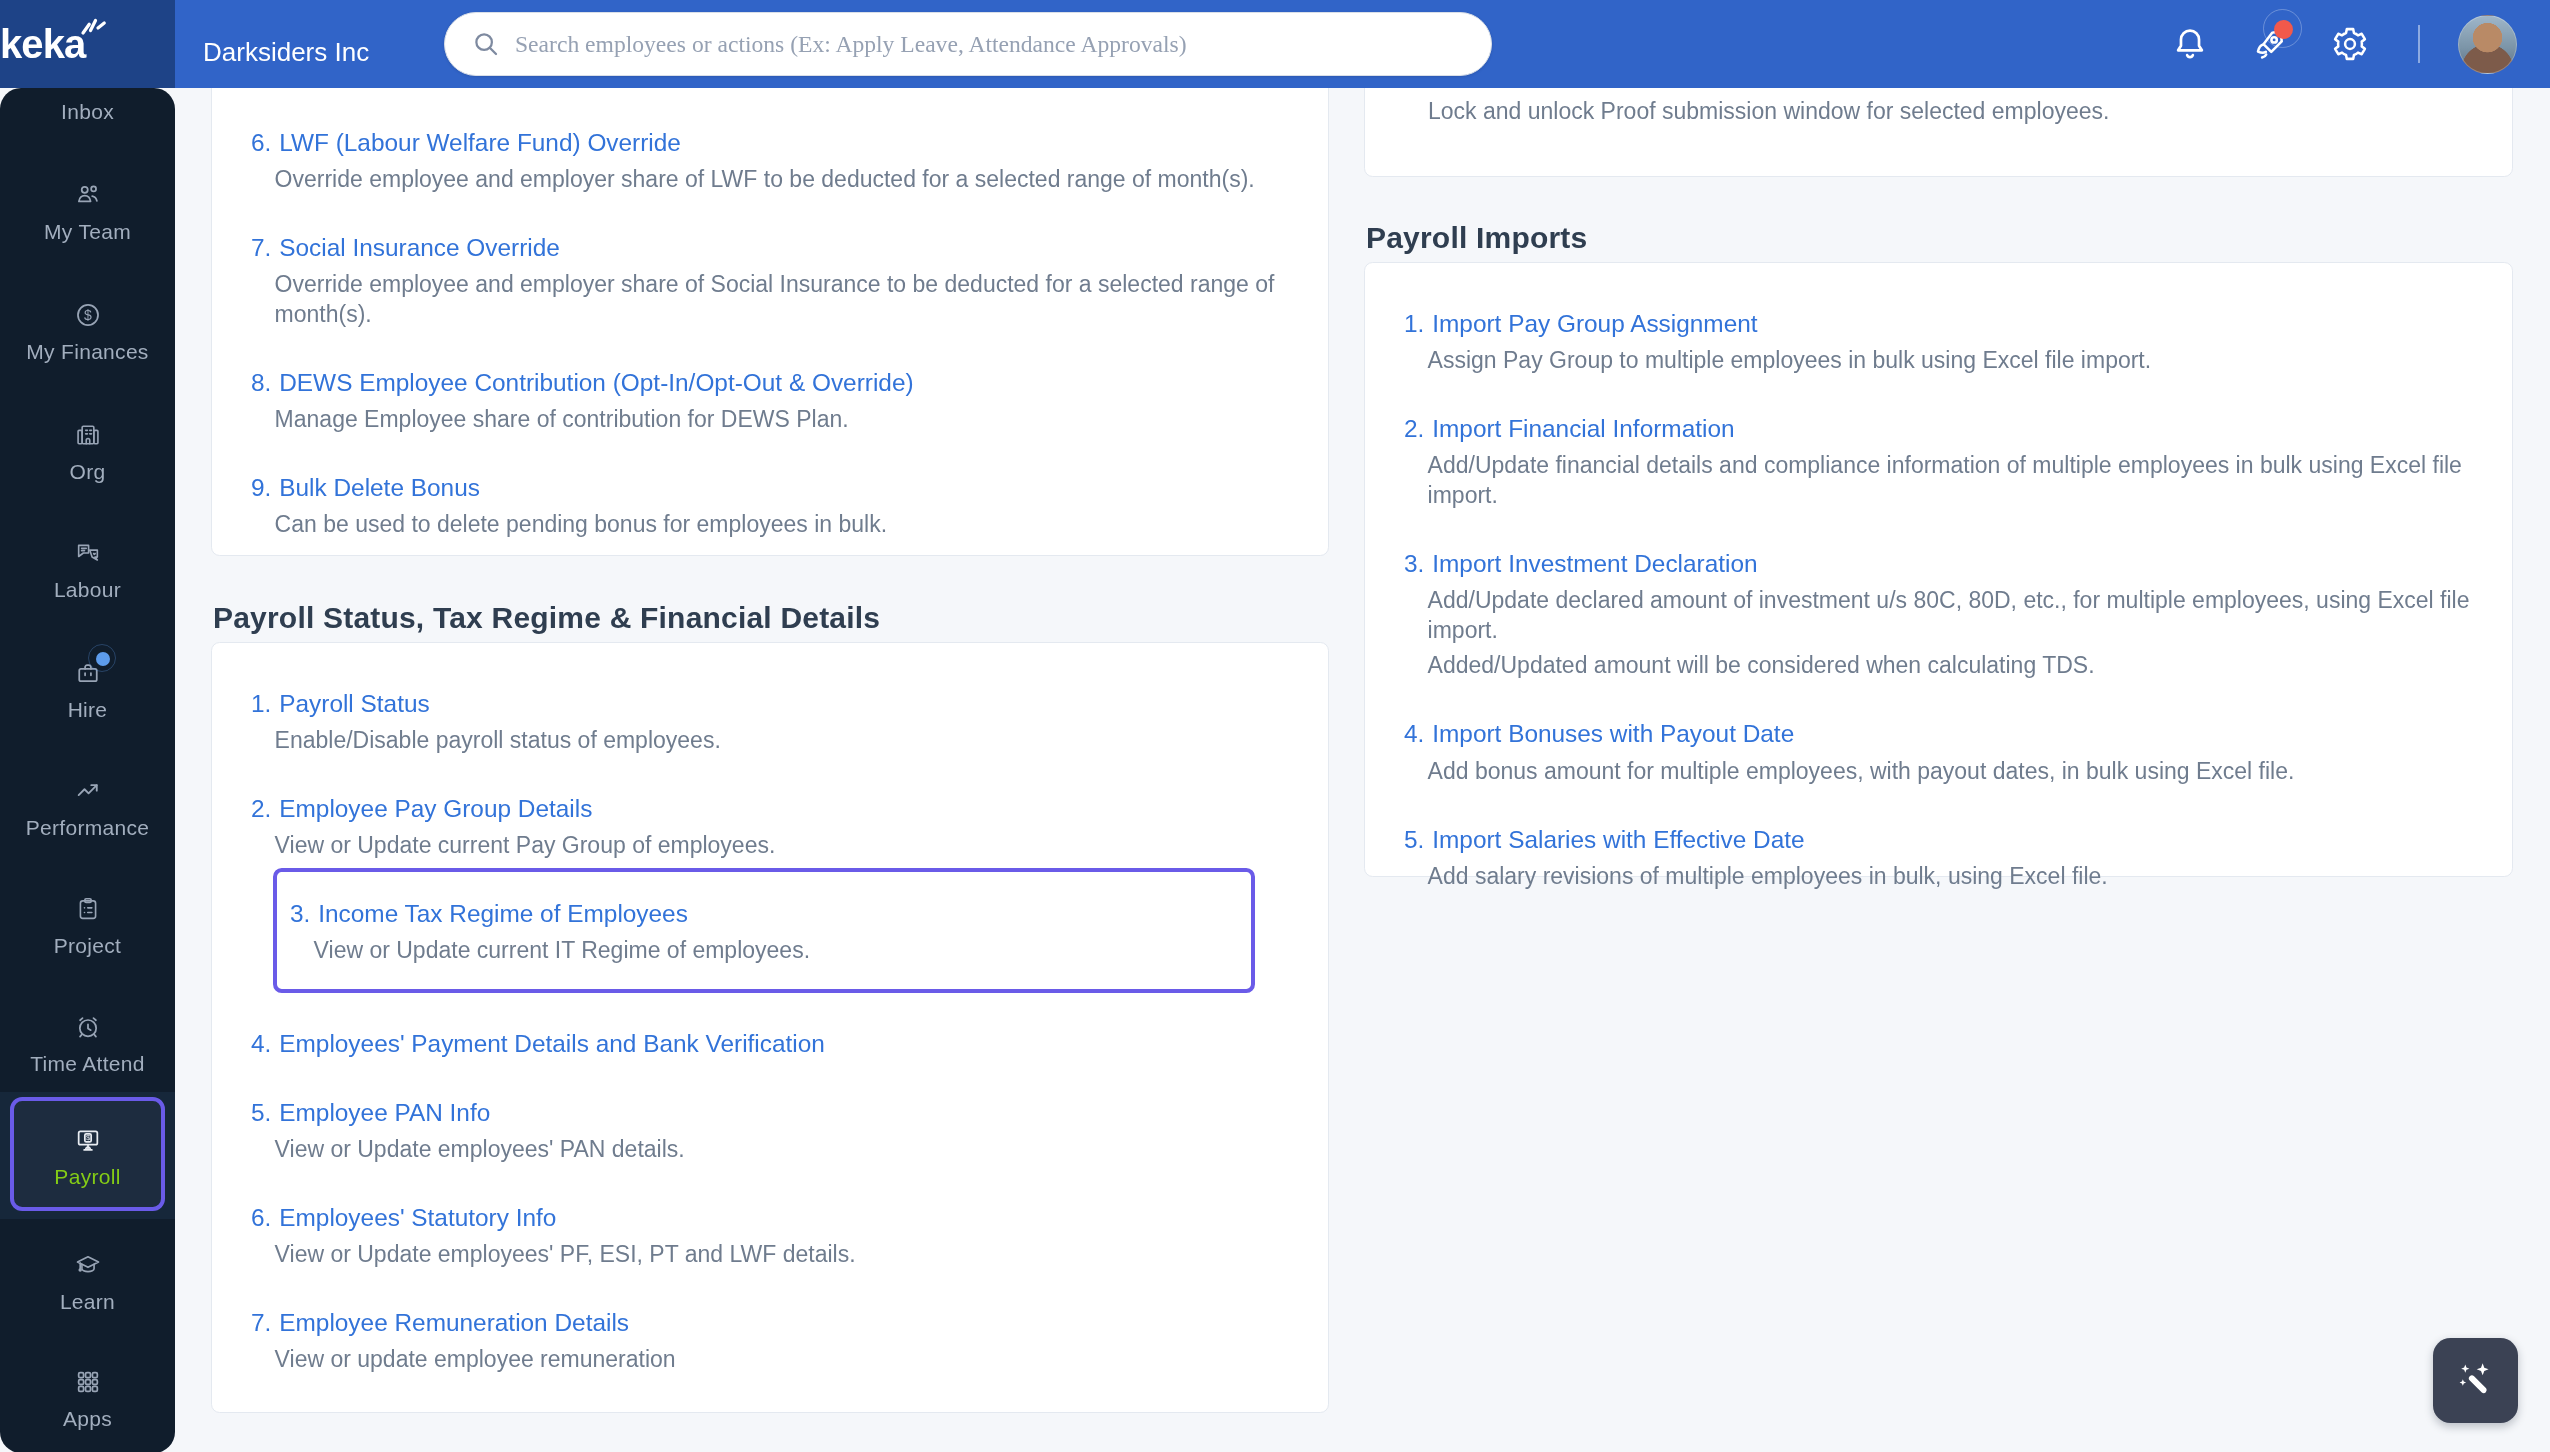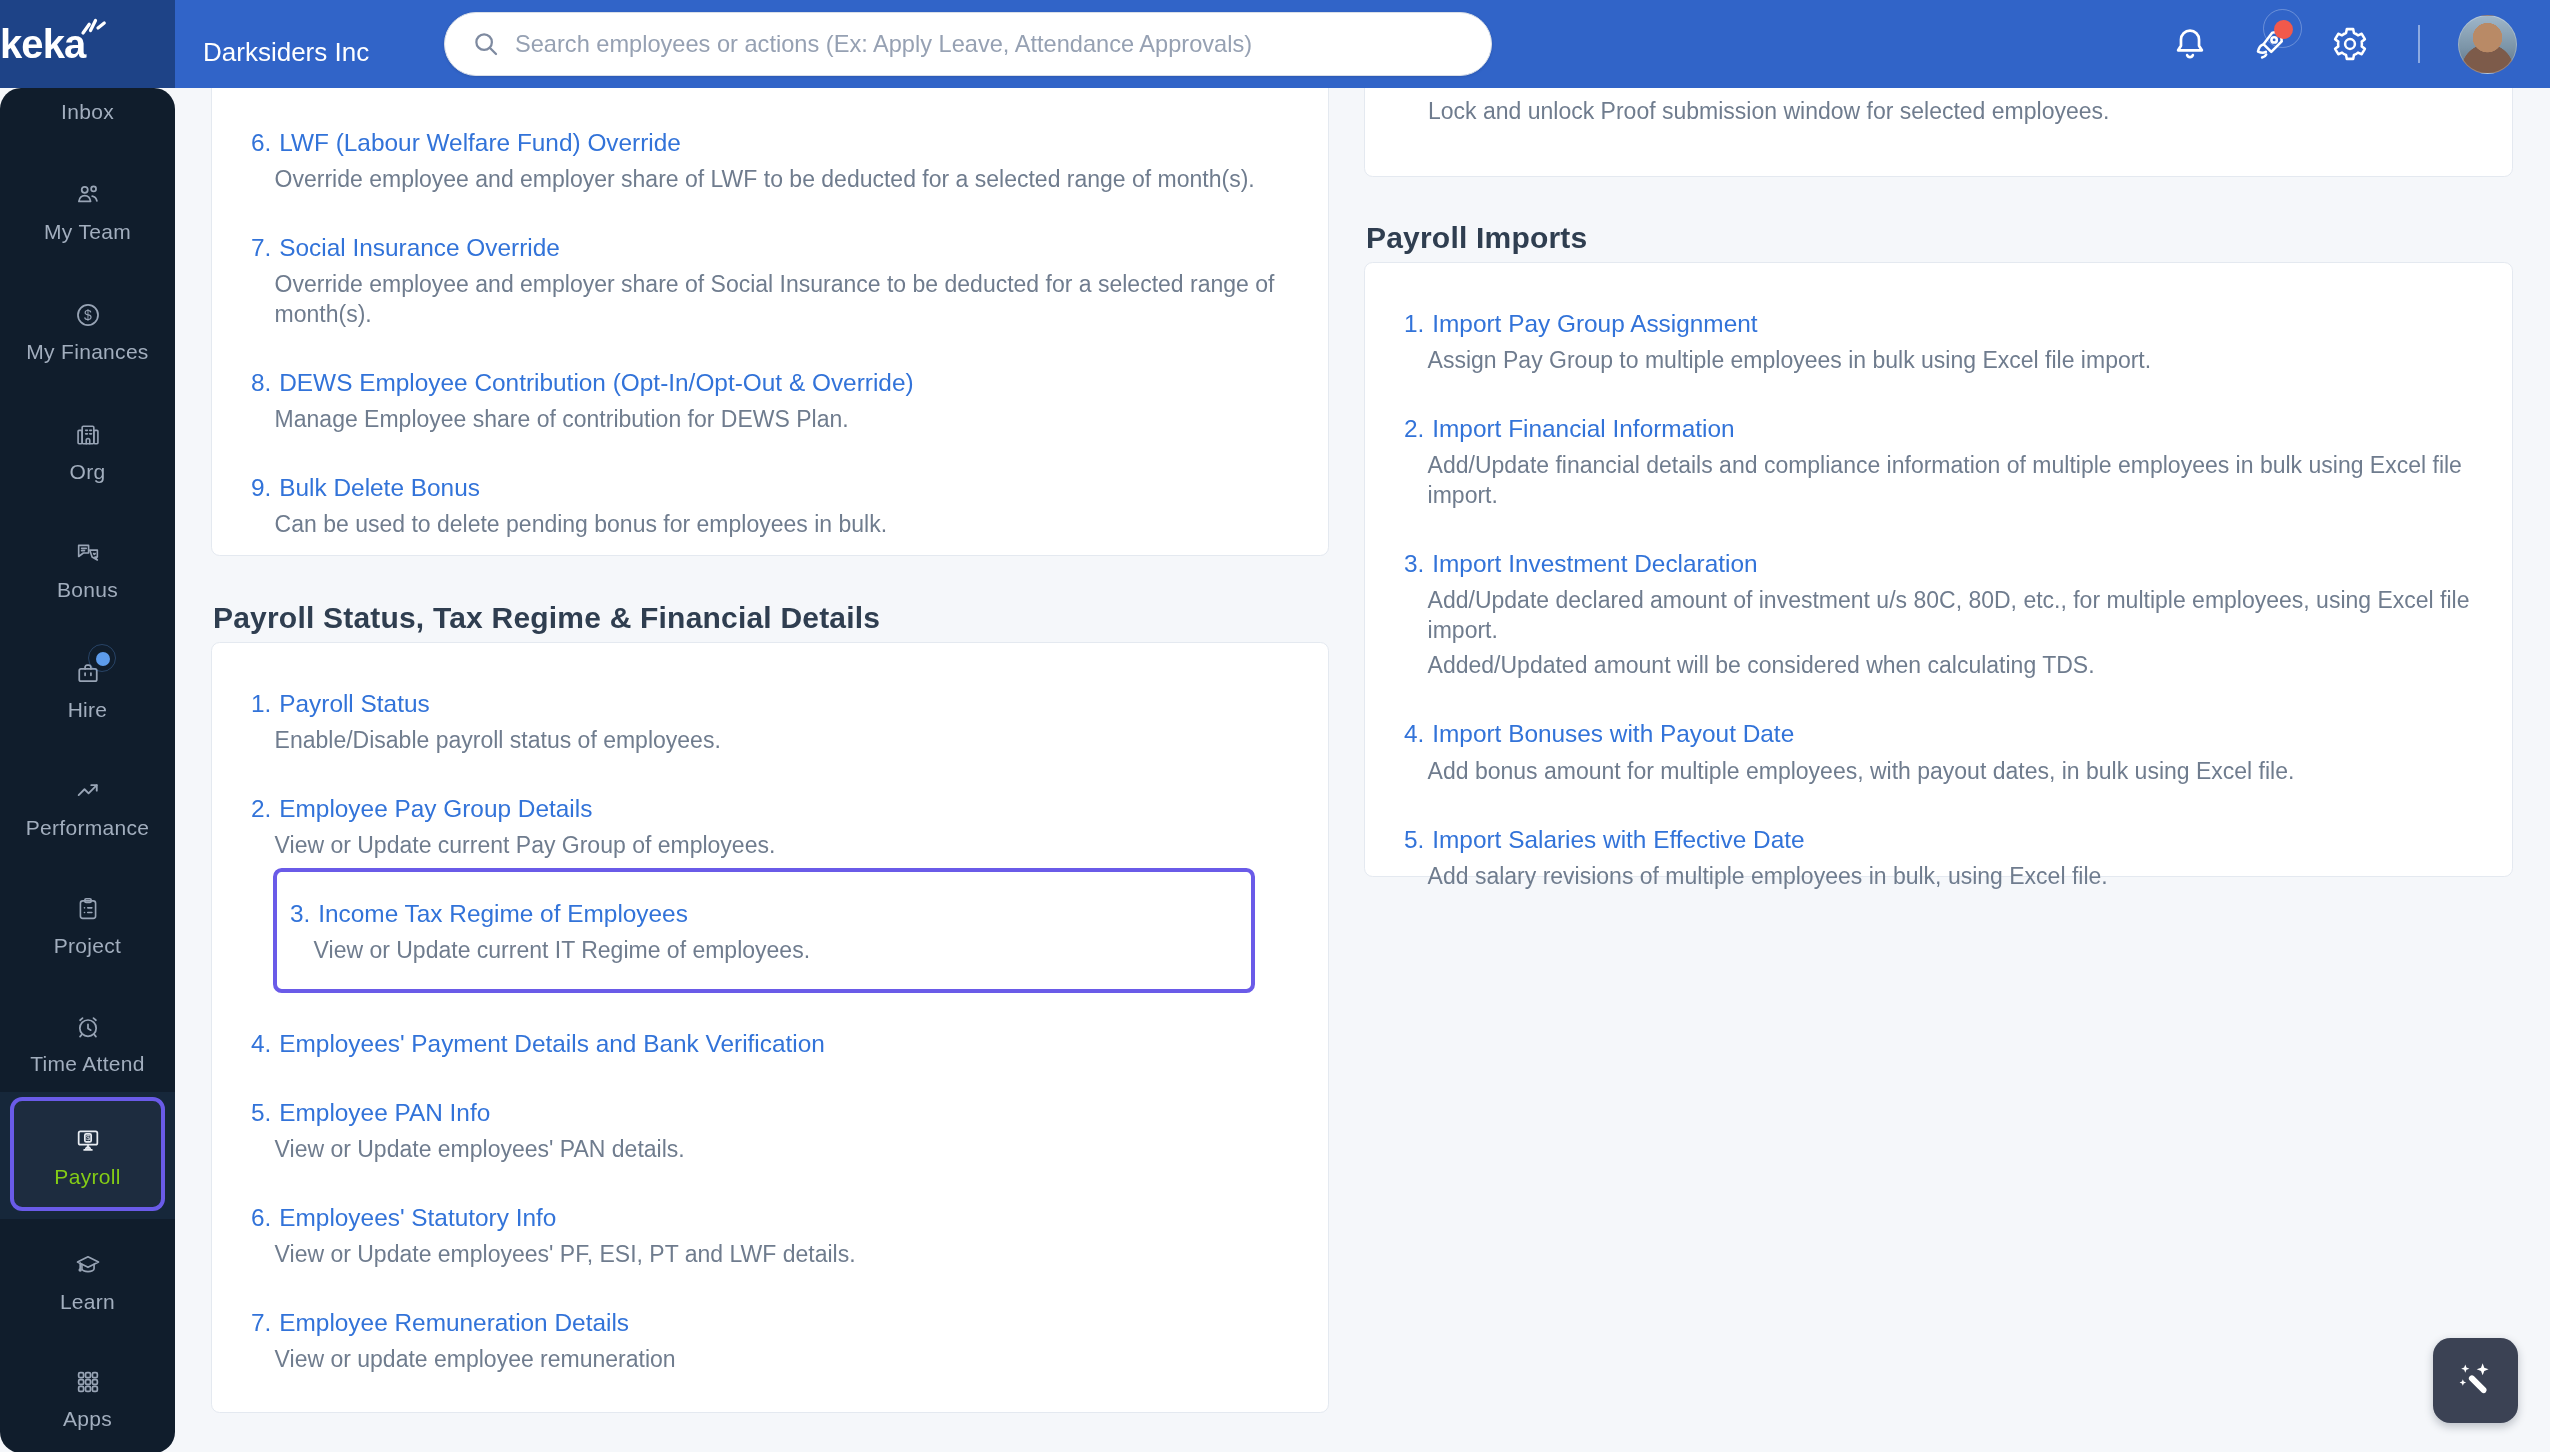--- a/index.html
+++ b/index.html
@@ -6,21 +6,21 @@
   html,body { width:2550px; height:1453px; font-family:"Liberation Sans", sans-serif; background:#F5F7FA; overflow:hidden; }
   .page { position:relative; width:2550px; height:1453px; }
 
   
   .topbar { position:absolute; left:0; top:0; width:2550px; height:88px; background:#3164C8; z-index:40; }
   .logo-block { position:absolute; left:0; top:0; width:175px; height:88px; background:#1E4387; display:flex; align-items:center; }
   .logo-text { color:#fff; font-size:40px; font-weight:800; letter-spacing:-0.9px; position:relative; }
   .logo-spark { position:absolute; right:-23px; top:-14px; }
   .company-name { position:absolute; left:203px; top:0; height:104px; display:flex; align-items:center; color:#FFF; font-size:26px; font-weight:400; }
   .searchbar { position:absolute; left:444px; top:12.2px; width:1048px; height:64px; background:#fff; border:0.9px solid #D9DFE8; border-radius:33px; display:flex; align-items:center; padding:0 26px; gap:14px; box-shadow:0 0.9px 2.6px rgba(20,40,80,.18); }
-  .searchbar input { border:none; outline:none; flex:1; font-size:23.6px; color:#40506A; font-family:Liberation Sans, sans-serif; background:transparent; }
+  .searchbar input { border:none; outline:none; flex:1; font-size:23.6px; color:#40506A; font-family:Liberation Serif, serif; background:transparent; }
   .searchbar input::placeholder { color:#96A1B3; }
   .top-icons { position:absolute; right:0; top:0; height:88px; display:flex; align-items:center; }
   .tb-icon { width:38px; height:38px; margin-right:42px; position:relative; color:#fff; }
   .tb-icon svg { width:38px; height:38px; display:block; }
   .red-dot { position:absolute; right:-3.5px; top:-5.2px; width:19px; height:19px; background:#F2594B; border-radius:50%; }
   .red-dot::after { content:""; position:absolute; left:-10.5px; top:-10.5px; width:37px; height:37px; border:1.7px solid rgba(255,255,255,.28); border-radius:50%; }
   .tb-divider { width:1.7px; height:38px; background:rgba(255,255,255,.45); margin:0 38px 0 7px; }
   .avatar { width:59px; height:59px; border-radius:50%; margin-right:33px;
     background:
       radial-gradient(circle at 50% 38%, #B98A66 0 32%, transparent 33%),
@@ -169,21 +169,21 @@
 
     <div class="nav-item" style="top:451px">
       <span class="nv-icon">
         <svg viewBox="0 0 24 24" fill="none" stroke="#98A4B5" stroke-width="1.4" stroke-linecap="round" stroke-linejoin="round">
           <path d="M4 5.5h8.5v6.5H8l-4 3z"></path>
             <path d="M6.5 8h4M6.5 10h2.5"></path>
           <path d="M13.5 9.5h6.5v6H18l2 2.5-4.5-2.5h0z"></path>
           <path d="M16.2 12.2c.3-.5 1-.5 1.3 0 .3-.5 1-.5 1.3 0 .2.4 0 .9-1.3 1.8-1.3-.9-1.5-1.4-1.3-1.8z" fill="#98A4B5" stroke="none"></path>
         </svg>
       </span>
-      <span class="nav-label">Bonus</span>
+      <span class="nav-label">Labour</span>
     </div>
 
     <div class="nav-item" style="top:571px">
       <span class="nv-icon">
         <svg viewBox="0 0 24 24" fill="none" stroke="#98A4B5" stroke-width="1.5" stroke-linecap="round" stroke-linejoin="round">
           <rect x="4.5" y="8.5" width="15" height="10.5" rx="1.5"></rect>
           <path d="M9.5 8.5V7a1.7 1.7 0 0 1 1.7-1.7h1.6A1.7 1.7 0 0 1 14.5 7v1.5"></path>
           <path d="M9.5 12v2M14.5 12v2"></path>
         </svg>
         <span class="hire-dot"></span>

